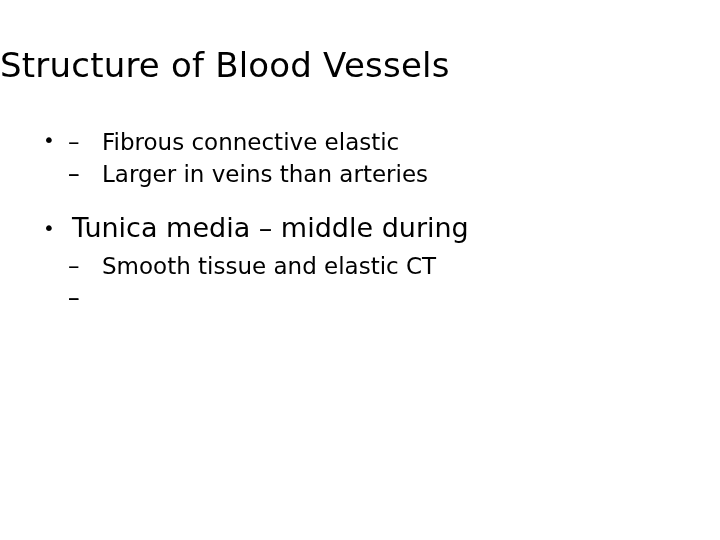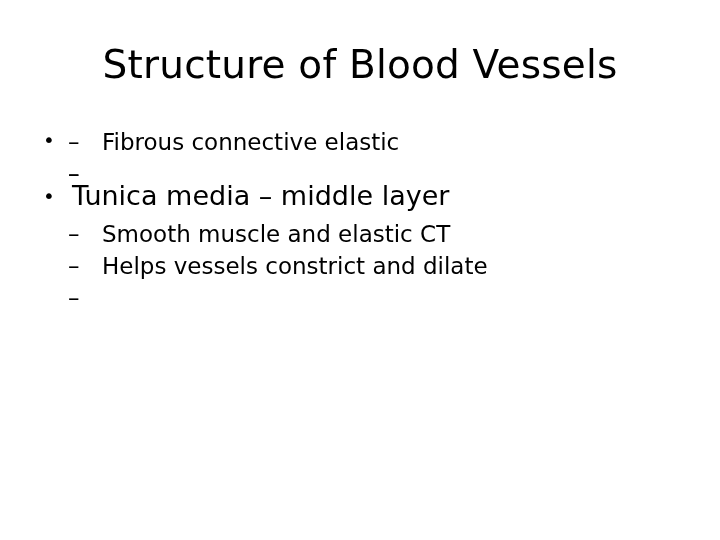--- a/index.html
+++ b/index.html
@@ -22,22 +22,22 @@
     background: #ffffff;
     box-sizing: border-box;
   }
 
   
   .slide-title {
     position: absolute;
     left: 0;
     top: 42px;
     width: 720px;
-    text-align: center;
-    font-size: 39px;
+    text-align: left;
+    font-size: 34px;
     line-height: 46px;
     font-weight: 400;
     letter-spacing: 0.2px;
     color: #000000;
     white-space: nowrap;
   }
 
   
   .slide-body {
     position: absolute;
@@ -114,43 +114,43 @@
         <span class="marker">–</span>
         <span class="l2-text">Fibrous connective elastic</span>
       </div>
 
       <div class="bullet-l2">
         <span class="marker">–</span>
       </div>
 
       <div class="bullet-l2">
         <span class="marker">–</span>
+        <span class="l2-text">Larger in veins than arteries</span>
       </div>
 
     </div>
 
     <div class="group-gap"></div>
 
     <div class="bullet-group">
 
       <div class="bullet-l1">
         <span class="marker">•</span>
-        <span class="l1-text">Tunica media – middle layer</span>
+        <span class="l1-text">Tunica media – middle during</span>
       </div>
 
       <div class="sub-gap"></div>
 
       <div class="bullet-l2">
         <span class="marker">–</span>
-        <span class="l2-text">Smooth muscle and elastic CT</span>
+        <span class="l2-text">Smooth tissue and elastic CT</span>
       </div>
 
       <div class="bullet-l2">
         <span class="marker">–</span>
-        <span class="l2-text">Helps vessels constrict and dilate</span>
       </div>
 
       <div class="bullet-l2">
         <span class="marker">–</span>
       </div>
 
     </div>
 
   </div>
 </div>

